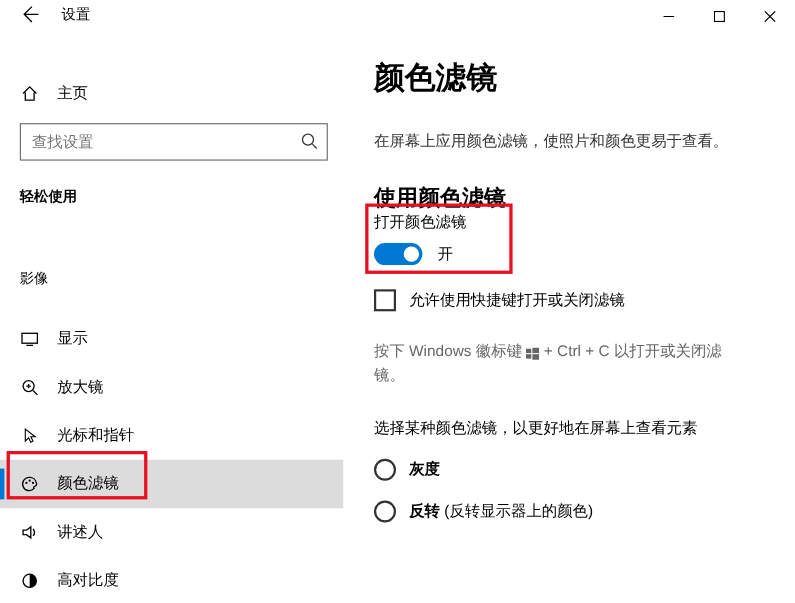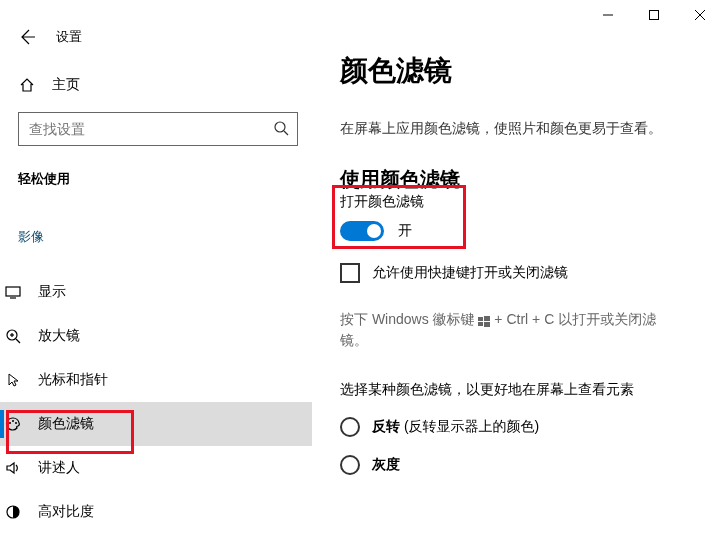--- a/index.html
+++ b/index.html
@@ -17,21 +17,21 @@
   .titlebar {
     position:absolute; top:0; right:0;
     display:flex;
   }
   .titlebar .btn {
     width: 46px; height: 30px;
     display:flex; align-items:center; justify-content:center;
     font-size:12px; color:#000;
   }
   .header-row {
-    position:absolute; top:28px; left:18px;
+    position:absolute; top:4px; left:18px;
     display:flex; align-items:center;
     gap: 20px;
   }
   .back-icon svg { display:block; }
   .settings-title { font-size: 13px; }
   .sidebar {
     position:absolute; top:68px; left:0; width:312px;
   }
   .home-row {
     display:flex; align-items:center;
@@ -50,26 +50,26 @@
     border:none; outline:none; flex:1; font-size:14px;
     font-family: inherit;
     background:transparent;
   }
   .group-title {
     font-weight: bold;
     font-size: 13px;
     padding-left:18px;
   }
   .group-ease { margin-top: 24px; }
-  .group-vision { margin-top: 40px; font-weight:normal; color:#0c4a6e; }
+  .group-vision { margin-top: 56px; font-weight:normal; color:#000000; }
   .nav-items { margin-top: 24px; }
   .nav-item {
     display:flex; align-items:center;
     height: 44px;
-    padding-left:4px;
+    padding-left:18px;
     gap: 16px;
     position:relative;
   }
   .nav-item.active { background:#dcdcdc; }
   .nav-item.active::before {
     content:""; position:absolute; left:0; top:8px; bottom:8px;
     width:4px; background:#0078d4;
   }
   .nav-icon { width:18px; display:flex; align-items:center; justify-content:center; }
   .nav-label { font-size:14px; }
@@ -264,19 +264,19 @@
           <rect x="6" y="0" width="6" height="5" fill="#666"></rect>
           <rect x="0" y="6" width="5" height="4" fill="#666"></rect>
           <rect x="6" y="6" width="6" height="5" fill="#666"></rect>
         </svg></span><span> + Ctrl + C 以打开或关闭滤镜。</span>
   </div>
 
   <div class="radio-section-label">选择某种颜色滤镜，以更好地在屏幕上查看元素</div>
 
   <div class="radio-row">
     <div class="radio"></div>
-    <span class="radio-label"><span class="bold">反转</span><span> (反转显示器上的颜色)</span></span>
+    <span class="radio-label"><span class="bold">灰度</span><span></span></span>
   </div>
   <div class="radio-row">
     <div class="radio"></div>
-    <span class="radio-label"><span class="bold">灰度</span><span></span></span>
+    <span class="radio-label"><span class="bold">反转</span><span> (反转显示器上的颜色)</span></span>
   </div>
 </div>
 
 </body></html>

